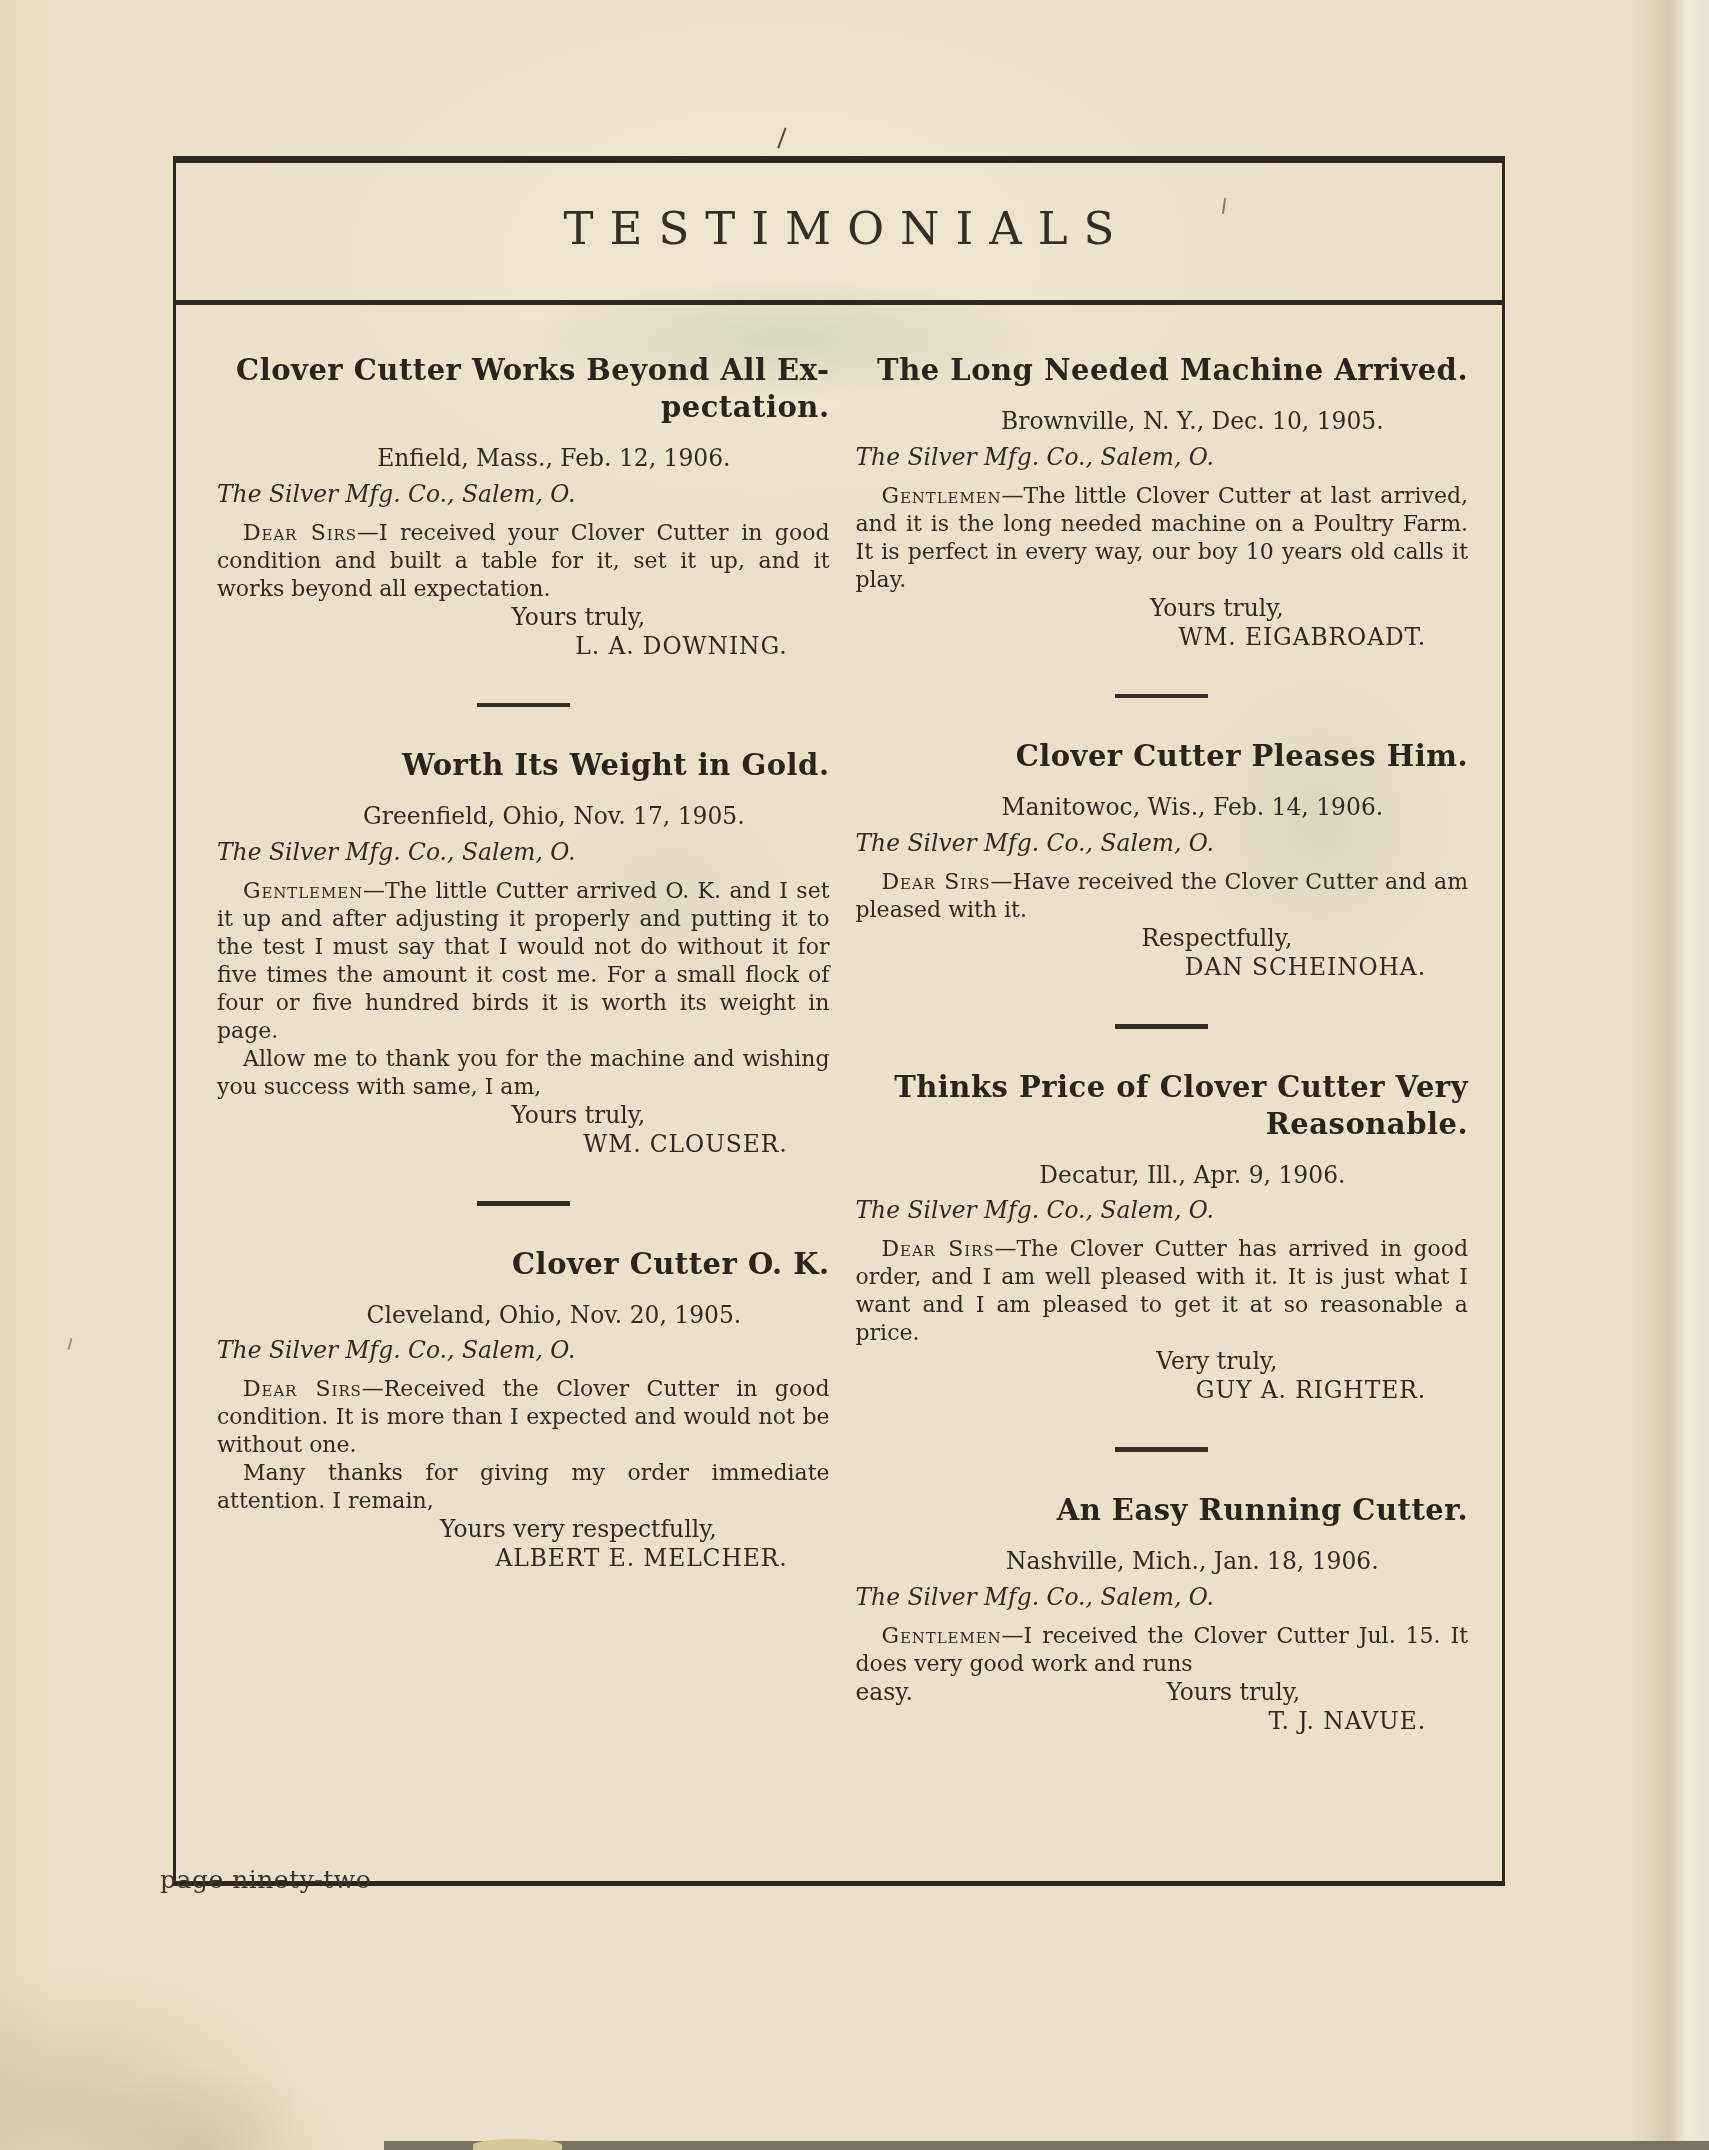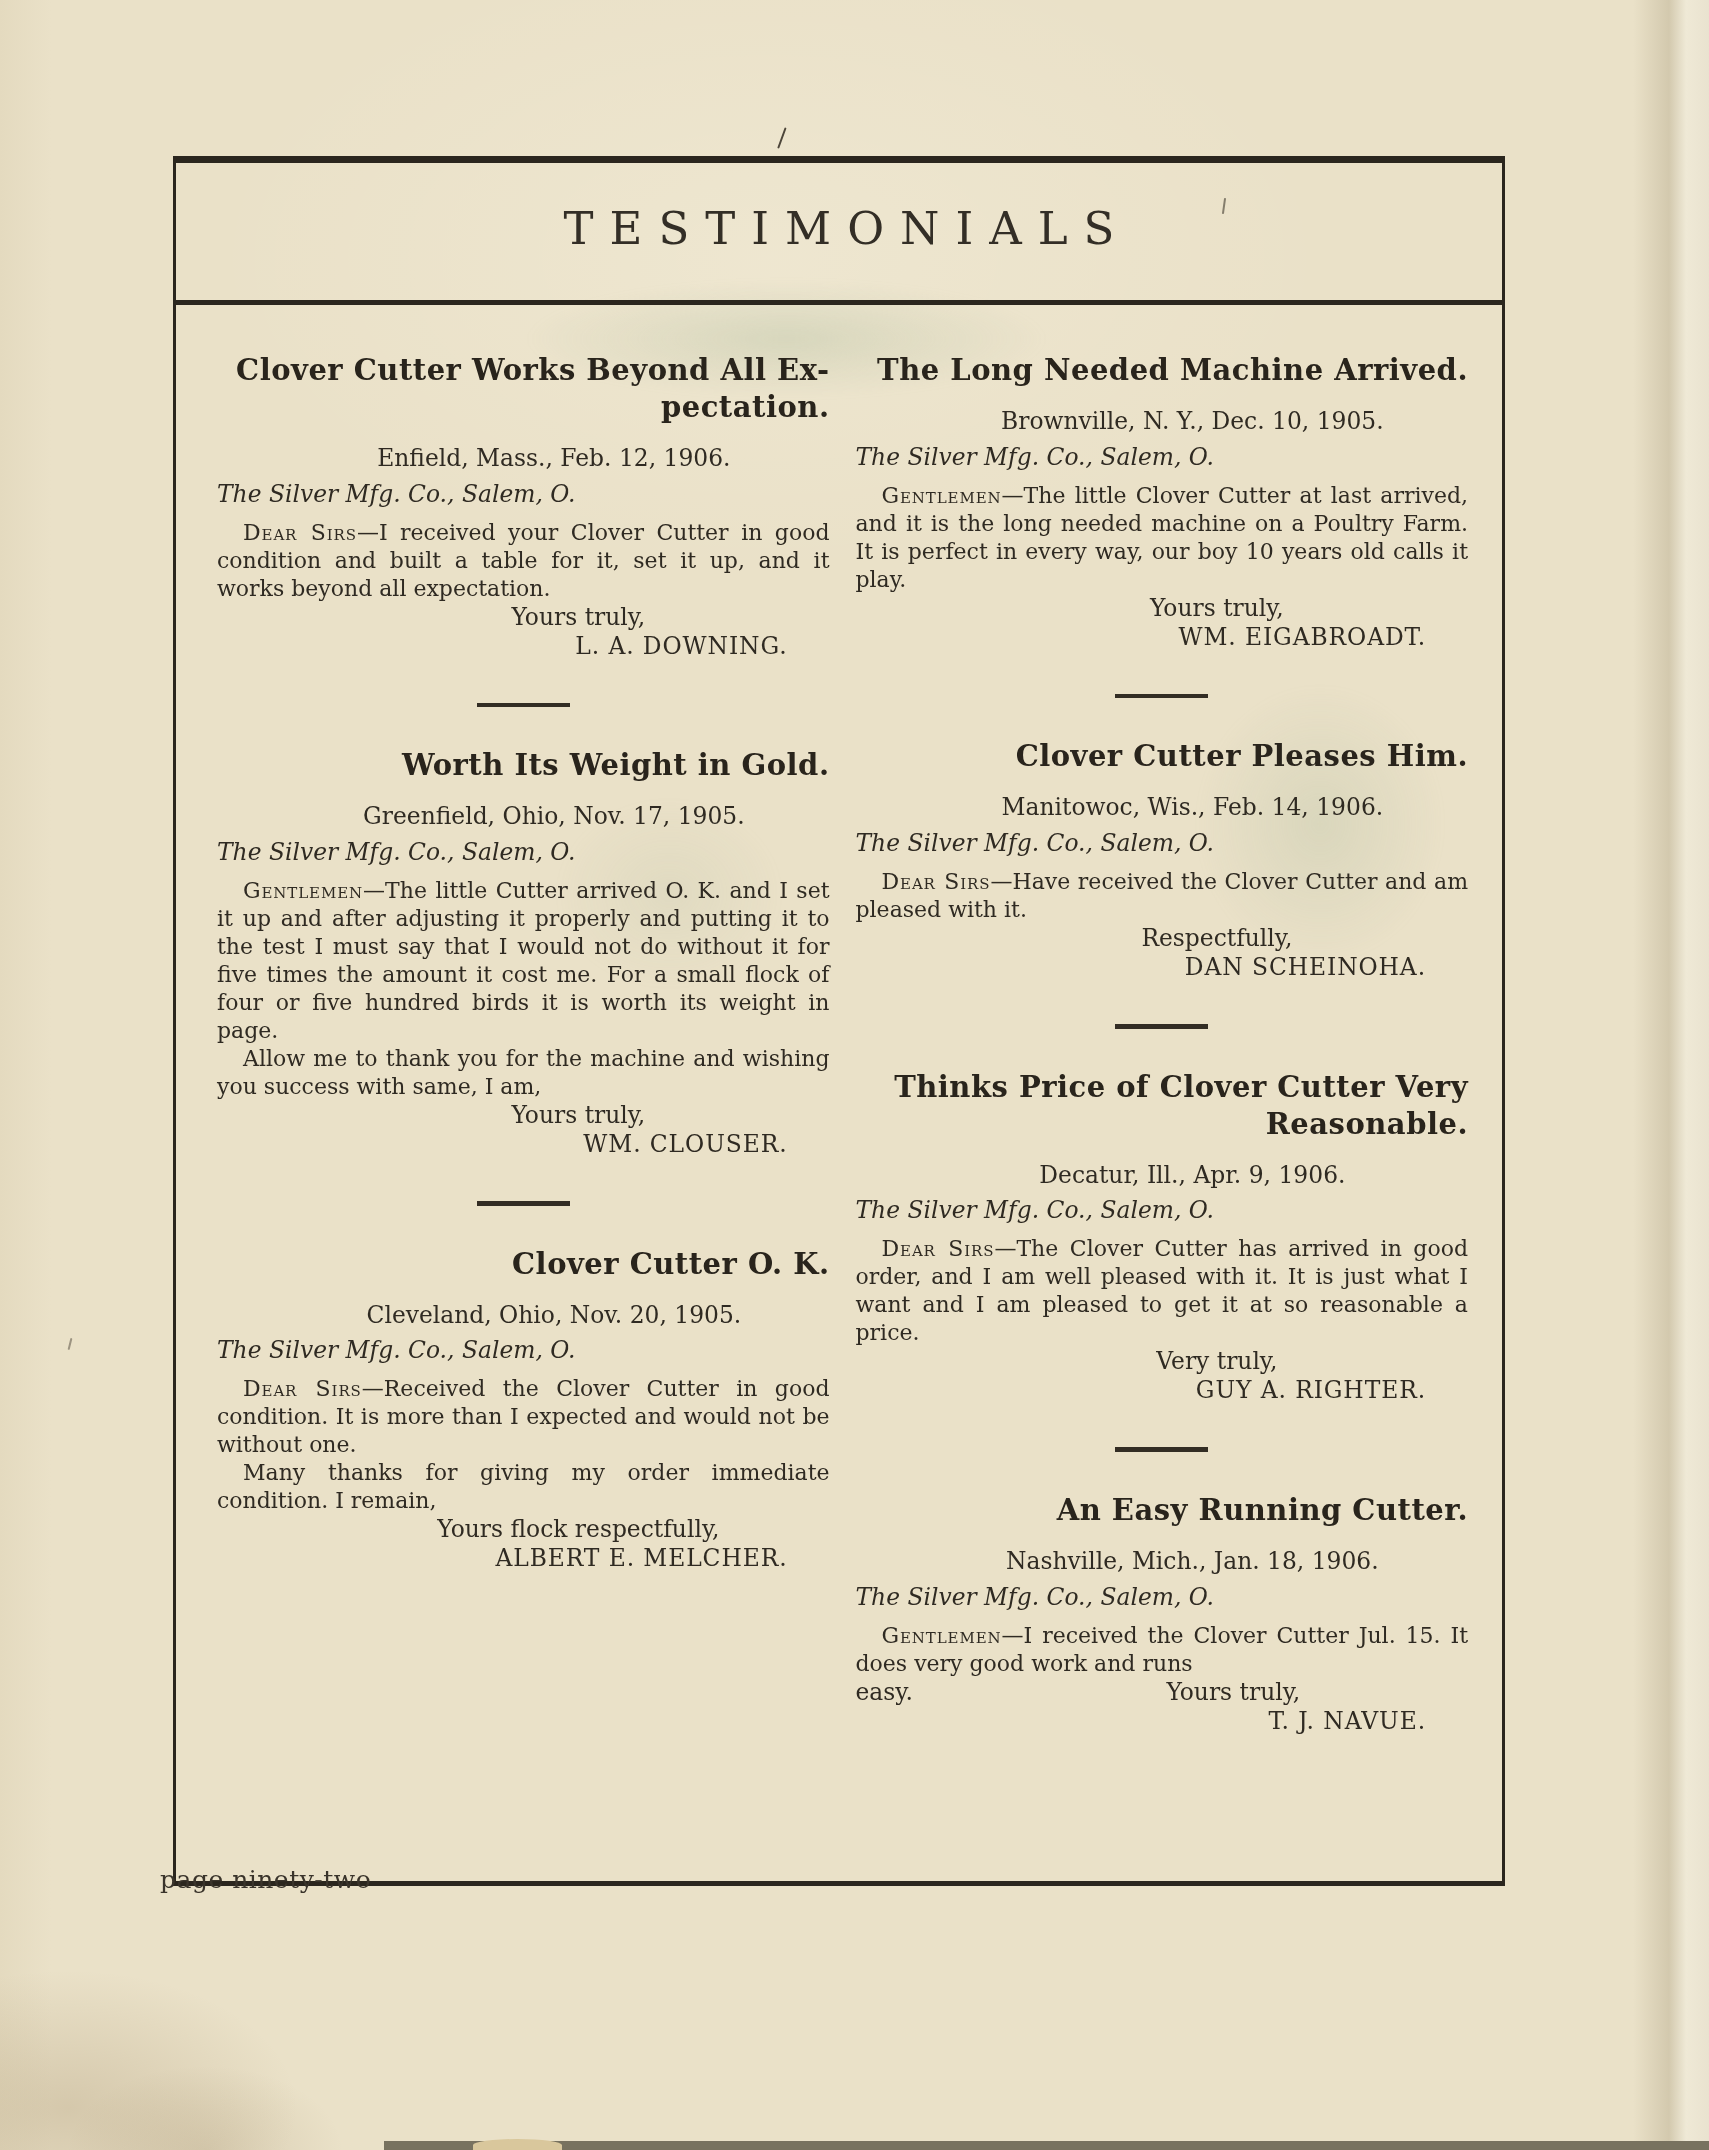--- a/index.html
+++ b/index.html
@@ -137,22 +137,22 @@
           <p class="signature">WM. CLOUSER.</p>
         </section>
 
         <div class="divider"></div>
 
         <section class="testimonial">
           <h2 class="t-head"><span>Clover Cutter O. K.</span></h2>
           <p class="dateline">Cleveland, Ohio, Nov. 20, 1905.</p>
           <p class="addressee">The Silver Mfg. Co., Salem, O.</p>
           <p class="t-body"><span class="salutation">Dear Sirs</span><span>—Received the Clover Cutter in good condition.  It is more than I expected and would not be without one.</span></p>
-          <p class="t-body">Many thanks for giving my order immediate condition.  I remain,</p>
-          <p class="closing">Yours flock respectfully,</p>
+          <p class="t-body">Many thanks for giving my order immediate attention.  I remain,</p>
+          <p class="closing">Yours very respectfully,</p>
           <p class="signature">ALBERT E. MELCHER.</p>
         </section>
 
       </div>
 
       <div class="col">
 
         <section class="testimonial">
           <h2 class="t-head"><span>The Long Needed Machine Arrived.</span></h2>
           <p class="dateline">Brownville, N. Y., Dec. 10, 1905.</p>

